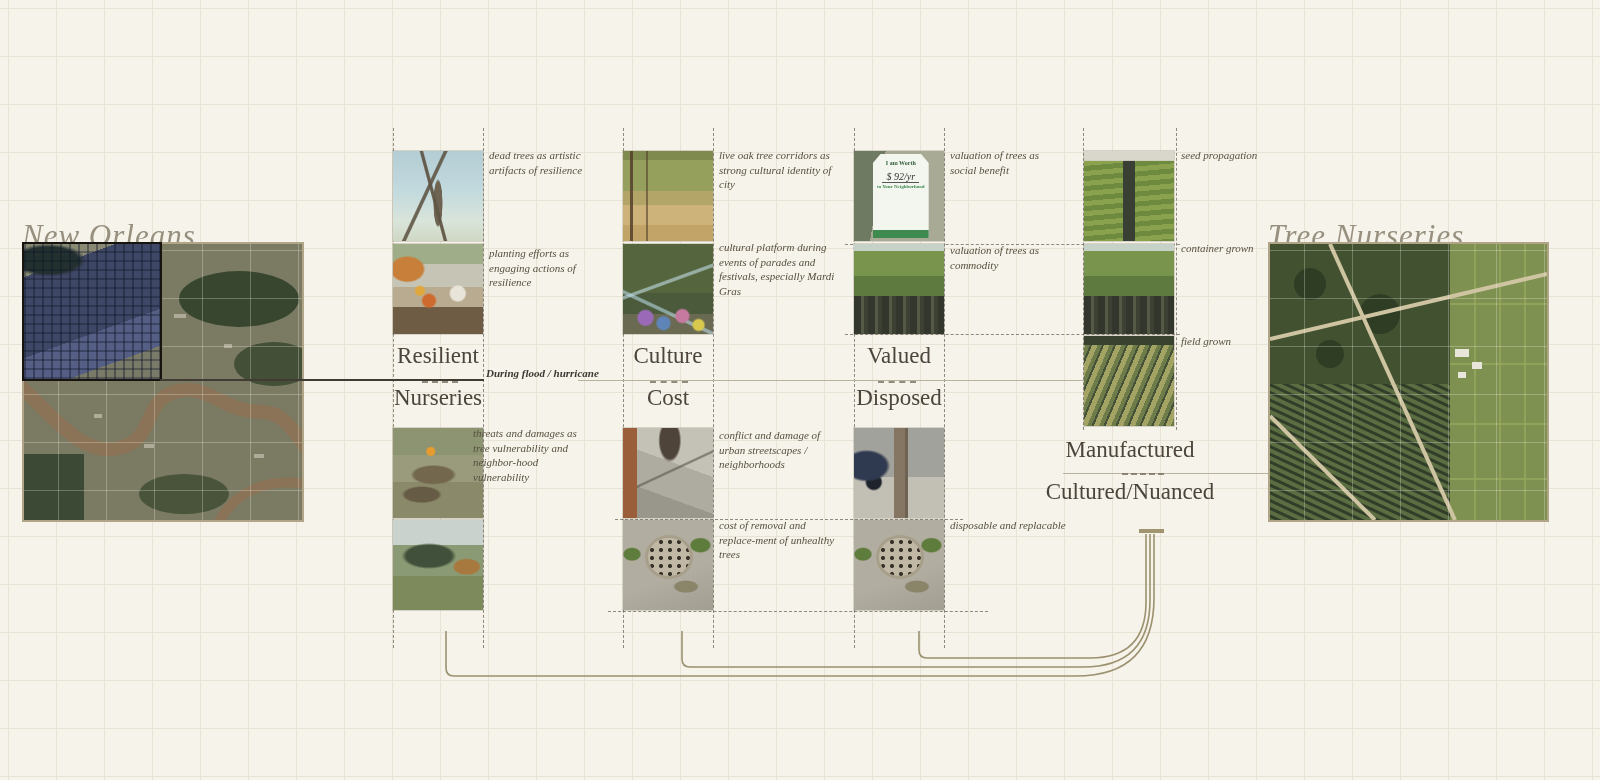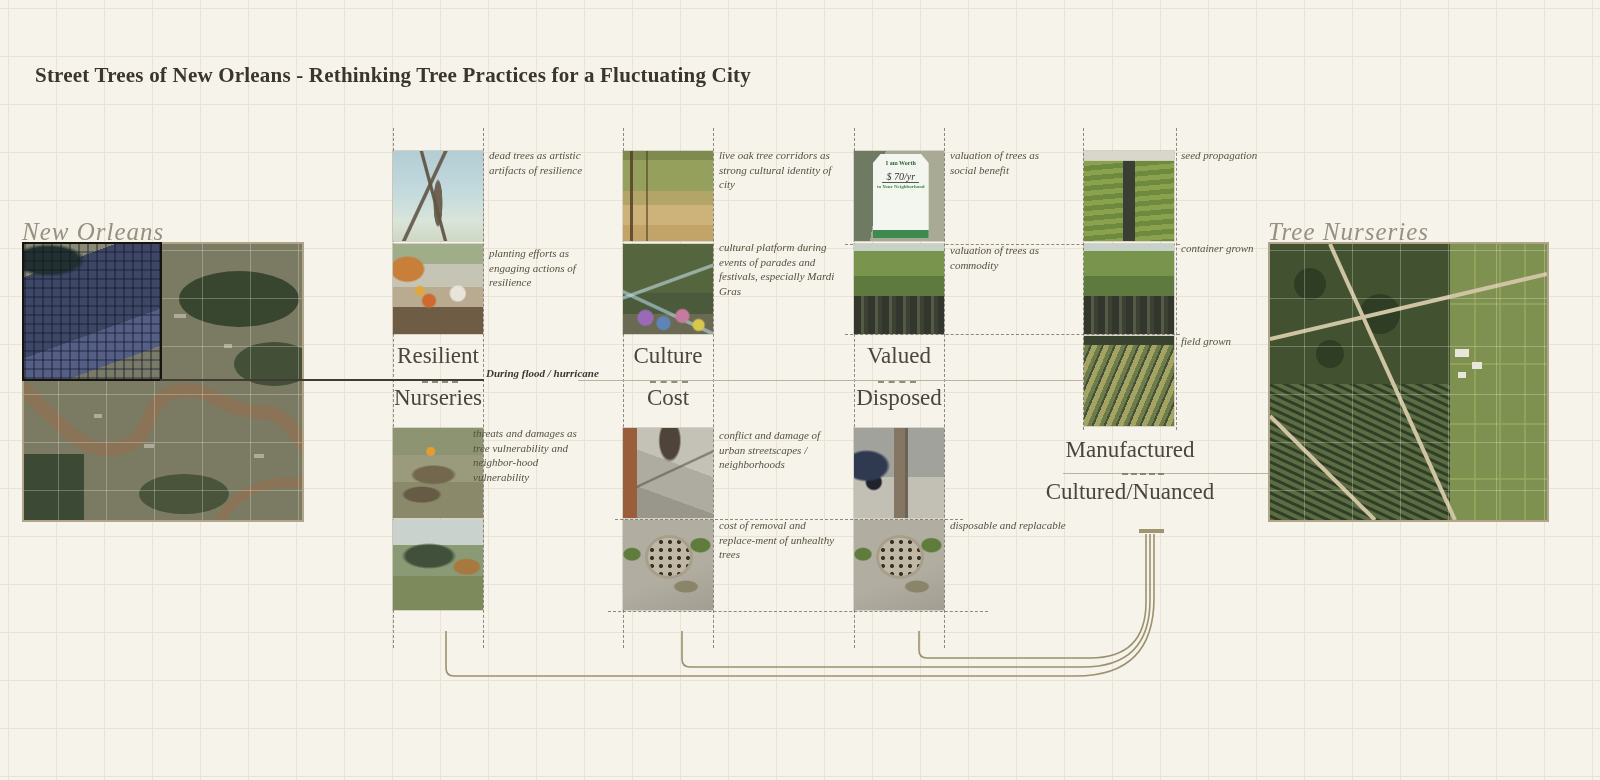--- a/index.html
+++ b/index.html
@@ -11,21 +11,21 @@
   #poster{
     position:relative;width:1600px;height:780px;overflow:hidden;
     background-color:var(--background);
     background-image:
       linear-gradient(to right, var(--grid) 1px, transparent 1px),
       linear-gradient(to bottom, var(--grid) 1px, transparent 1px);
     background-size:48px 48px;background-position:8px 8px;
     font-family:"Liberation Serif", serif;
   }
   .title{position:absolute;left:35px;top:63px;font-size:21px;font-weight:bold;color:var(--title-text);letter-spacing:.2px;}
-  .maplabel{position:absolute;font-style:italic;font-size:25px;color:var(--map-label-text);letter-spacing:1px;}
+  .maplabel{position:absolute;font-style:italic;font-size:31px;color:var(--map-label-text);letter-spacing:1px;}
   .catlabel{position:absolute;transform:translateX(-50%);font-size:23px;color:var(--label-text);white-space:nowrap;}
   .caption{position:absolute;width:118px;font-style:italic;font-size:11px;line-height:1.32;color:var(--caption-text);}
   .flood{position:absolute;left:486px;top:367px;font-size:11px;font-style:italic;font-weight:bold;color:#3a3833;white-space:nowrap;}
 
   .vdash{position:absolute;width:0;border-left:1px dashed var(--dash);opacity:.75;}
   .hdash{position:absolute;height:0;border-top:1px dashed var(--dash);opacity:.75;}
   .hline{position:absolute;height:0;}
   .thick{border-top:2px solid var(--divider-dark);}
   .thin{border-top:1px solid var(--divider-thin);}
   .middash{position:absolute;height:0;border-top:2px dashed #77725f;opacity:.8;}
@@ -112,21 +112,20 @@
       radial-gradient(ellipse 50px 22px at 18% 12%, #22302f 0 60%, transparent 75%),
       linear-gradient(160deg,#8a8a74 0 18%,#3f4766 18% 62%,#555e84 62% 82%,#7a7a68 82% 100%);}
   svg.connector{position:absolute;left:0;top:0;pointer-events:none;}
   svg.connector path{fill:none;stroke:var(--accent-line);stroke-width:1.6;}
 </style>
 </head>
 <body>
 
 <div id="poster">
 
-  <div class="title">Street Trees of New Orleans - Rethinking Tree Practices for a Fluctuating City</div>
 
   <div class="maplabel" style="left:22px;top:218px;">New Orleans</div>
   <div class="map" style="left:22px;top:242px;width:278px;height:276px;">
     <svg width="278" height="276" viewBox="0 0 278 276">
       <rect width="278" height="276" fill="#7b7b64"></rect>
       <path d="M0,0 L130,0 C115,22 60,34 0,28 Z" fill="#2c3836"></path>
       <ellipse cx="215" cy="55" rx="60" ry="28" fill="#39462f"></ellipse>
       <ellipse cx="250" cy="120" rx="40" ry="22" fill="#434f36"></ellipse>
       <rect x="0" y="210" width="60" height="66" fill="#3c4a35"></rect>
       <ellipse cx="160" cy="250" rx="45" ry="20" fill="#49543a"></ellipse>
@@ -198,21 +197,21 @@
   <div class="hdash" style="left:615px;top:519px;width:348px;"></div>
   <div class="hdash" style="left:608px;top:611px;width:380px;"></div>
 
   <div class="ph ph-deadtree" style="left:393px;top:151px;"></div>
   <div class="ph ph-planting" style="left:393px;top:244px;"></div>
   <div class="ph ph-oak" style="left:623px;top:151px;"></div>
   <div class="ph ph-mardi" style="left:623px;top:244px;"></div>
   <div class="ph ph-sign" style="left:854px;top:151px;">
     <div class="sign">
       <div class="sg-l1">I am Worth</div>
-      <div class="sg-l2">$ 70/yr</div>
+      <div class="sg-l2">$ 92/yr</div>
       <div class="sg-l3">to Your Neighborhood</div>
       <div class="sg-band"></div>
     </div>
   </div>
   <div class="ph ph-pots" style="left:854px;top:244px;"></div>
   <div class="ph ph-greenhouse" style="left:1084px;top:151px;"></div>
   <div class="ph ph-pots" style="left:1084px;top:244px;"></div>
   <div class="ph ph-field" style="left:1084px;top:336px;"></div>
 
   <div class="ph ph-fallwork" style="left:393px;top:428px;"></div>

